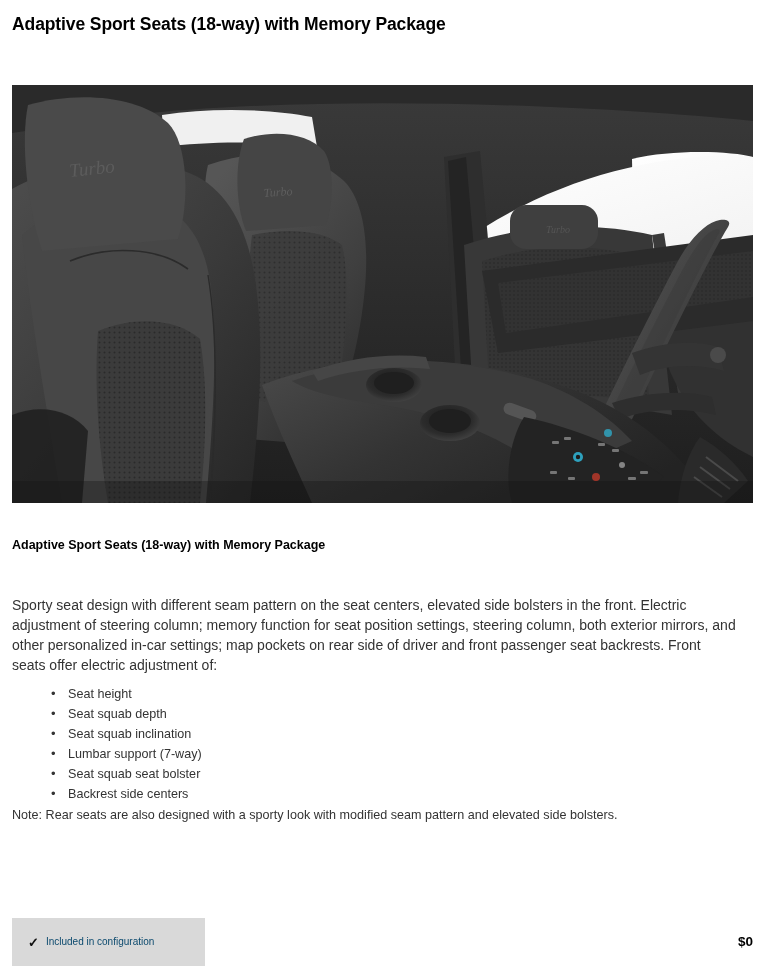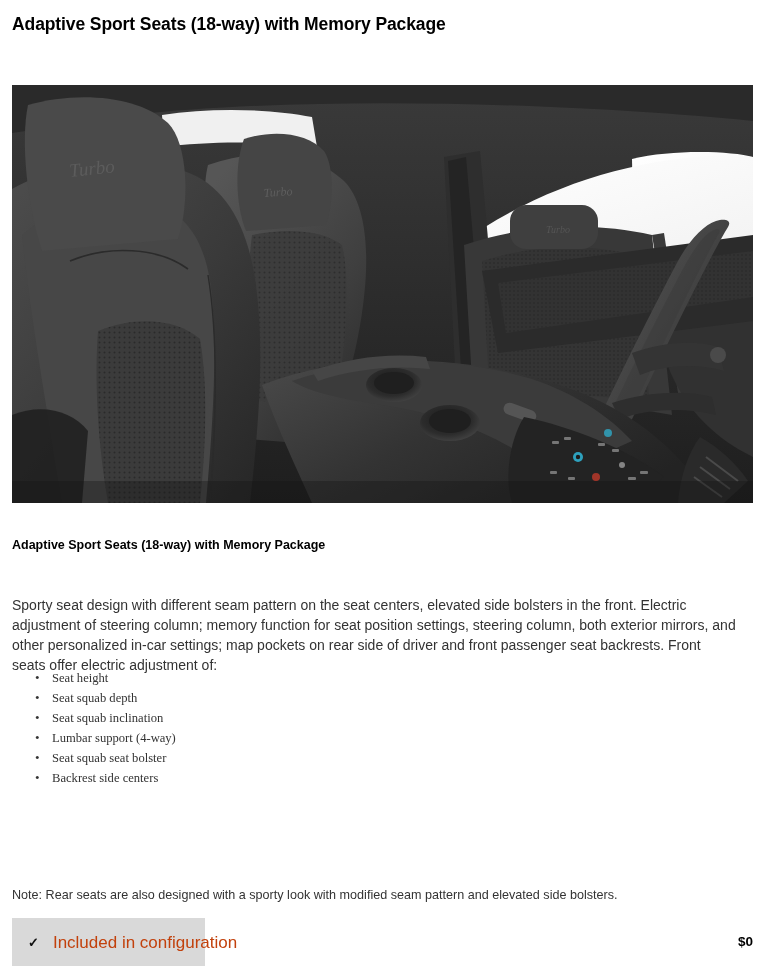--- a/index.html
+++ b/index.html
@@ -70,24 +70,23 @@
     line-height: 20px;
     color: #333333;
   }
 
   
   .feature-list {
     position: absolute;
     left: 12px;
     top: 668px;
     width: 500px;
-    margin: 0;
+    margin: 16px;
     padding: 0 0 0 40px;
     list-style: none;
-    font-family: Liberation Serif, serif;
   }
   .feature-list li {
     position: relative;
     font-size: 12.6px;
     line-height: 20px;
     color: #333333;
     padding-left: 0;
   }
   .feature-list li::before {
     content: "\2022";
@@ -95,21 +94,21 @@
     left: -17px;
     top: 0;
     color: #333333;
     font-size: 13px;
   }
 
   
   .note {
     position: absolute;
     left: 12px;
-    top: 885px;
+    top: 805px;
     width: 726px;
     font-size: 12.6px;
     line-height: 20px;
     color: #333333;
   }
 
   
   .status-badge {
     position: absolute;
     left: 12px;
@@ -124,25 +123,24 @@
   }
   .status-check {
     font-size: 13px;
     color: #111111;
     line-height: 1;
     margin-right: 7px;
     font-weight: bold;
     display: inline-block;
   }
   .status-label {
-    font-size: 17px;
-    color: #c2410c;
+    font-size: 10px;
+    color: #0c4a6e;
     line-height: 1;
     white-space: nowrap;
-    margin-left: 7px;
   }
   .price {
     position: absolute;
     right: 10px;
     top: 933px;
     font-size: 13.5px;
     font-weight: bold;
     color: #000000;
     line-height: 18px;
   }
@@ -304,21 +302,21 @@
   </div>
 
   <div class="subtitle">Adaptive Sport Seats (18-way) with Memory Package</div>
 
   <div class="body-text">Sporty seat design with different seam pattern on the seat centers, elevated side bolsters in the front. Electric adjustment of steering column; memory function for seat position settings, steering column, both exterior mirrors, and other personalized in-car settings; map pockets on rear side of driver and front passenger seat backrests. Front seats offer electric adjustment of:</div>
 
   <ul class="feature-list">
     <li>Seat height</li>
     <li>Seat squab depth</li>
     <li>Seat squab inclination</li>
-    <li>Lumbar support (4-way)</li>
+    <li>Lumbar support (7-way)</li>
     <li>Seat squab seat bolster</li>
     <li>Backrest side centers</li>
   </ul>
 
   <div class="note">Note: Rear seats are also designed with a sporty look with modified seam pattern and elevated side bolsters.</div>
 
   <div class="status-badge">
     <span class="status-check">✓</span>
     <span class="status-label">Included in configuration</span>
   </div>

